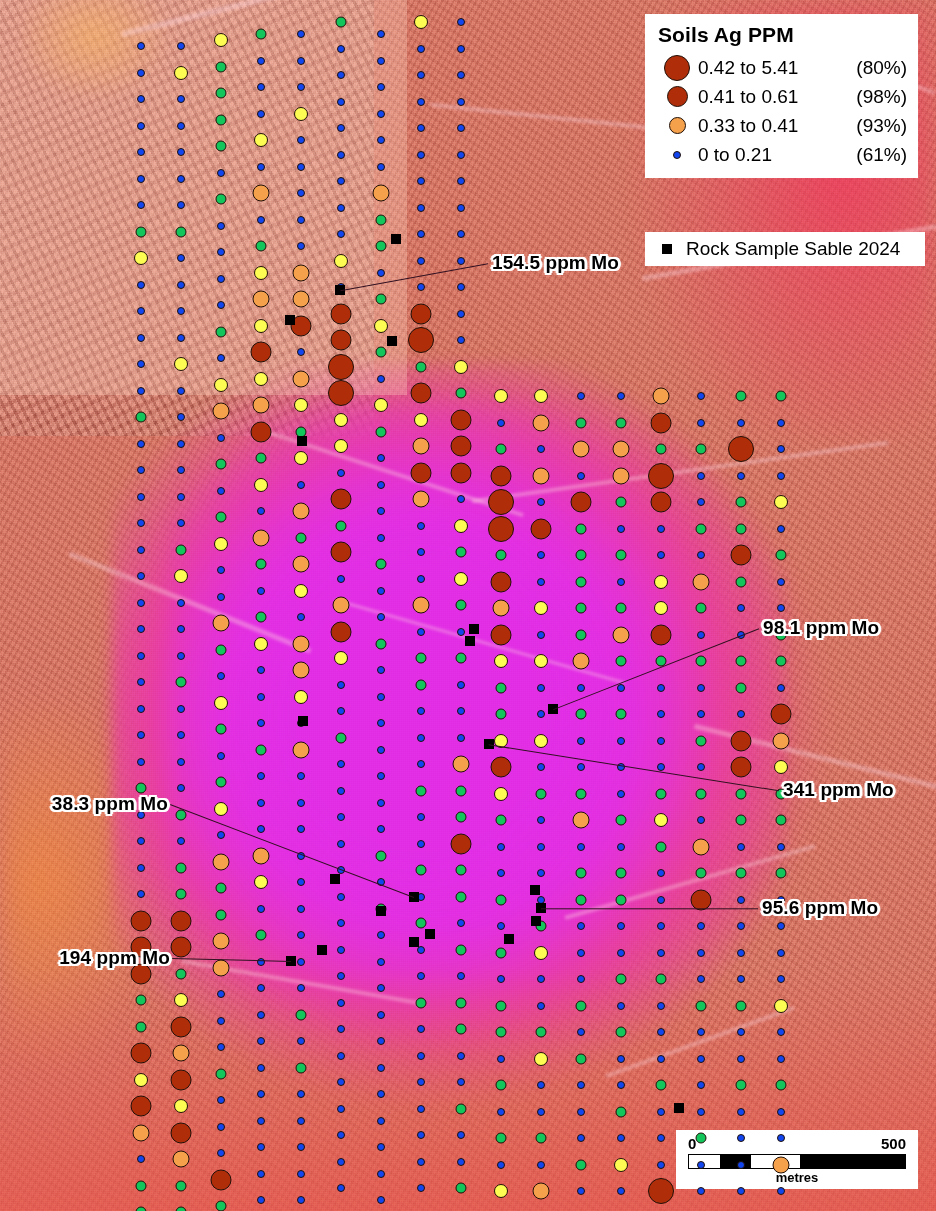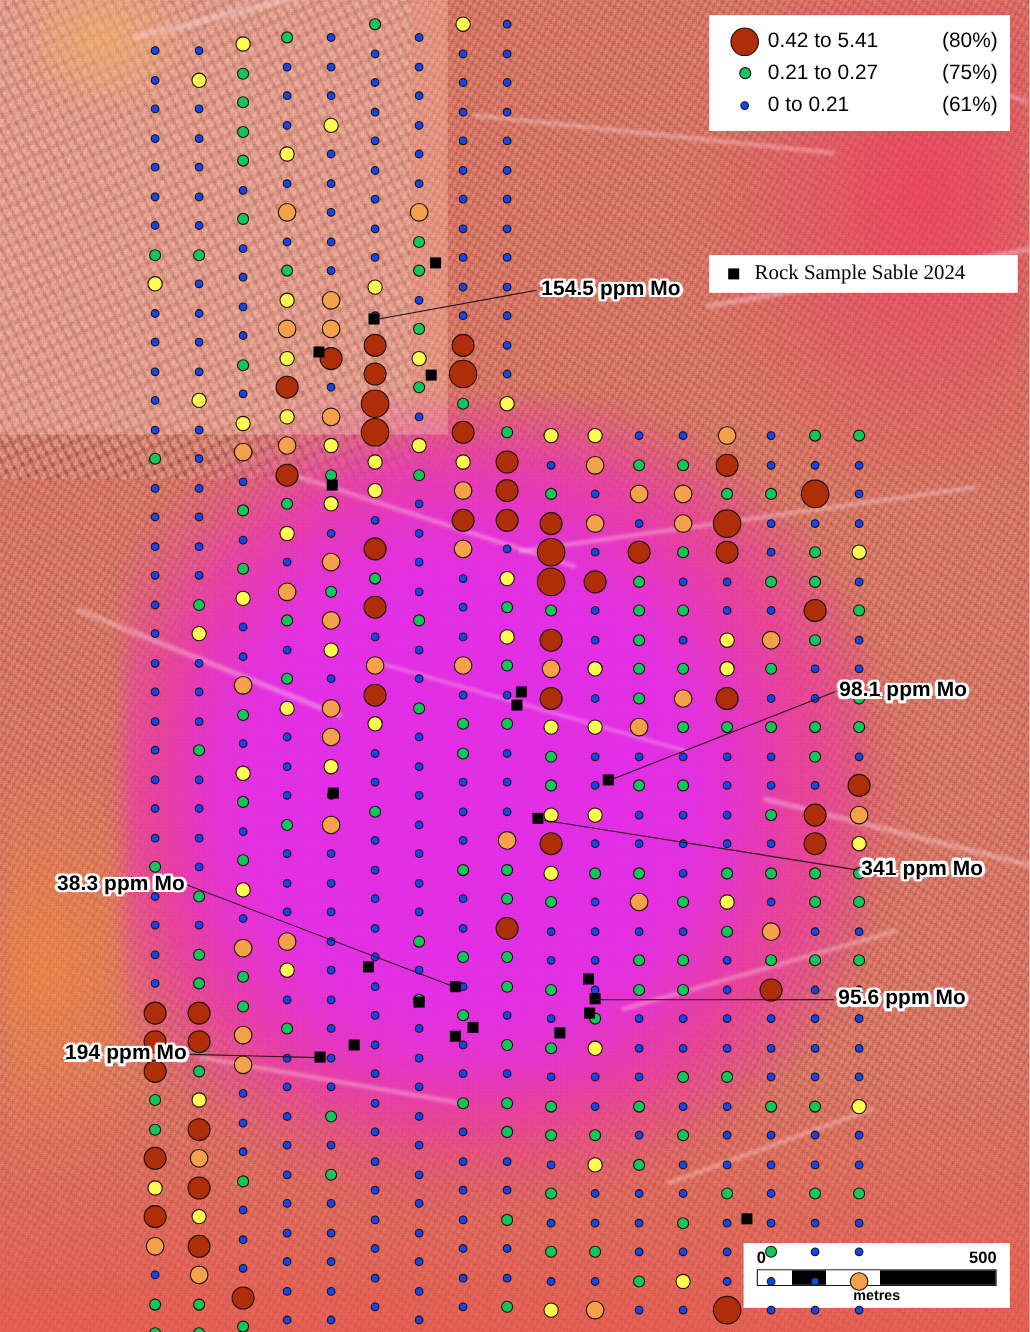--- a/index.html
+++ b/index.html
@@ -121,21 +121,21 @@
   .lrange{font-size:19px;color:#000;flex:1 1 auto;}
   .lpct{font-size:19px;color:#000;text-align:right;flex:0 0 78px;}
 
   #rocklegend{
     position:absolute;left:645px;top:232px;width:280px;
     background:#fff;border:1px solid #fff;
     padding:5px 10px;box-sizing:border-box;
     display:flex;align-items:center;
   }
   #rocklegend .sq{width:10px;height:10px;background:#000;margin:0 14px 0 6px;flex:0 0 10px;}
-  #rocklegend .txt{font-size:19px;color:#000;font-family:Liberation Serif, serif;}
+  #rocklegend .txt{font-size:19px;color:#000;}
 
   
   #scalebar{
     position:absolute;left:676px;top:1130px;width:242px;
     background:#fff;padding:5px 12px 4px;box-sizing:border-box;
   }
   #scalebar .nums{display:flex;justify-content:space-between;font-size:15px;font-weight:bold;color:#000;}
   #scalebar .bar{display:flex;height:13px;border:1.5px solid #000;margin:2px 0 1px;}
   #scalebar .bar span{display:block;height:100%;}
   #scalebar .units{text-align:center;font-size:13px;font-weight:bold;color:#000;margin-top:1px;}
@@ -865,34 +865,42 @@
       <div class="leader" style="left: 779px; top: 790px; width: 293.626px; transform: rotate(-170.987deg); z-index: 50;"></div>
       <div class="callout r" style="left: 168px; top: 804px; z-index: 60;">38.3 ppm Mo</div>
       <div class="leader" style="left: 170px; top: 804px; width: 261.123px; transform: rotate(20.8642deg); z-index: 50;"></div>
       <div class="callout" style="left: 762px; top: 908px; z-index: 60;">95.6 ppm Mo</div>
       <div class="leader" style="left: 758px; top: 908px; width: 217px; transform: rotate(180deg); z-index: 50;"></div>
       <div class="callout r" style="left: 170px; top: 958px; z-index: 60;">194 ppm Mo</div>
       <div class="leader" style="left: 172px; top: 958px; width: 119.038px; transform: rotate(1.44413deg); z-index: 50;"></div>
     </div>
 
   <div id="legend">
+    <h1>Soils Ag PPM</h1>
     <div id="legend-rows">
         <div class="lrow">
           <div class="lswatch">
             <i style="width:26px;height:26px;background:#b02d0a"></i>
           </div>
           <div class="lrange">0.42 to 5.41</div>
           <div class="lpct">(80%)</div>
         </div>
         <div class="lrow">
           <div class="lswatch">
-            <i style="width:11px;height:11px;background:#13c65c"></i>
+            <i style="width:21px;height:21px;background:#b02d0a"></i>
           </div>
-          <div class="lrange">0.21 to 0.27</div>
-          <div class="lpct">(75%)</div>
+          <div class="lrange">0.41 to 0.61</div>
+          <div class="lpct">(98%)</div>
+        </div>
+        <div class="lrow">
+          <div class="lswatch">
+            <i style="width:17px;height:17px;background:#f5a04b"></i>
+          </div>
+          <div class="lrange">0.33 to 0.41</div>
+          <div class="lpct">(93%)</div>
         </div>
         <div class="lrow">
           <div class="lswatch">
             <i style="width:8px;height:8px;background:#1145f0"></i>
           </div>
           <div class="lrange">0 to 0.21</div>
           <div class="lpct">(61%)</div>
         </div>
       </div>
   </div>

